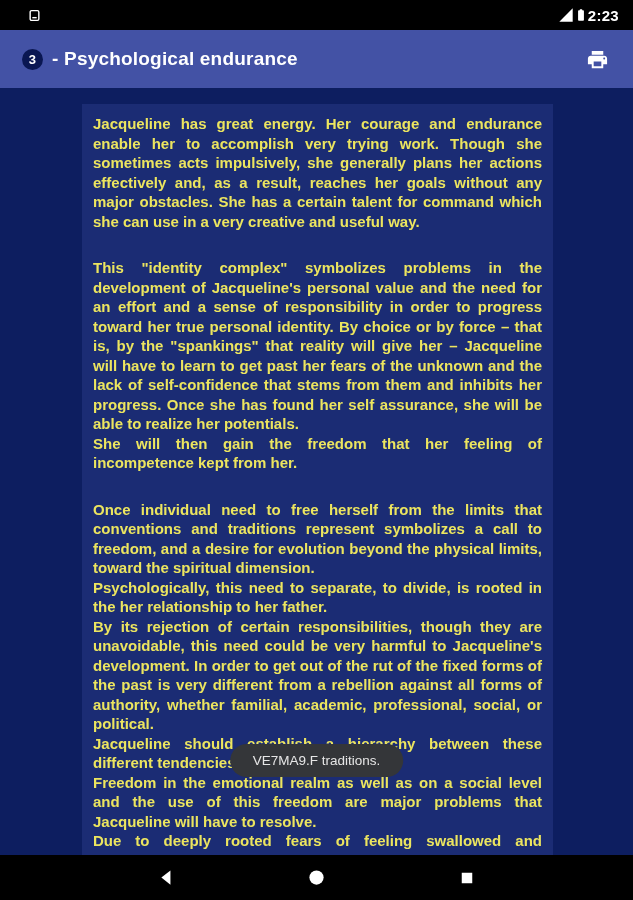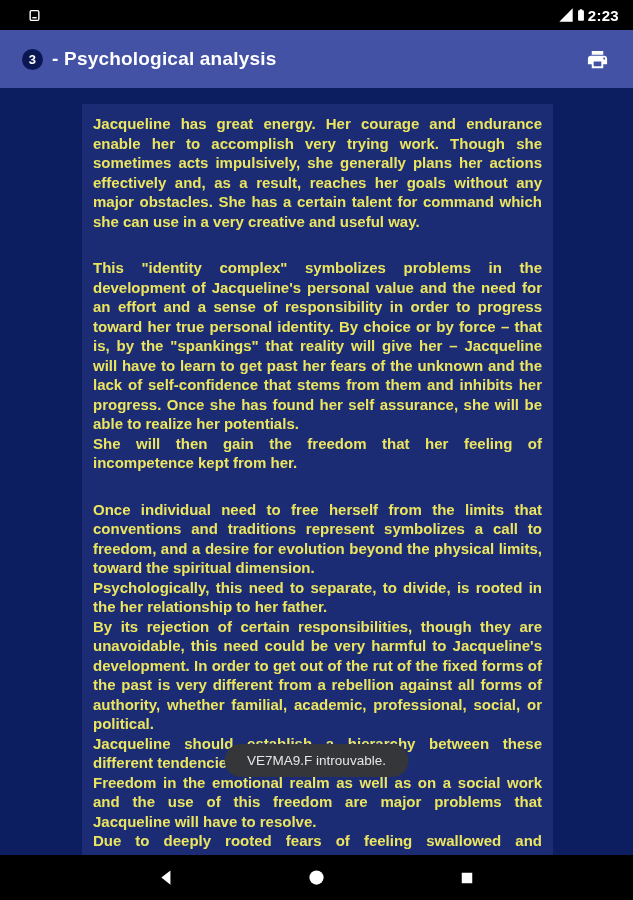--- a/index.html
+++ b/index.html
@@ -132,21 +132,21 @@
             <path d="M15.67 4H14V2h-4v2H8.33C7.6 4 7 4.6 7 5.33v15.33C7 21.4 7.6 22 8.33 22h7.33c.74 0 1.34-.6 1.34-1.33V5.33C17 4.6 16.4 4 15.67 4z" fill="#fff"></path>
           </svg>
       </span>
       <span class="sb-time">2:23</span>
     </div>
   </div>
 
   <div class="app-bar">
     <div class="app-title">
       <span class="chapter-badge">3</span>
-      <span>- Psychological analysis</span>
+      <span>- Psychological endurance</span>
     </div>
     <button class="print-btn" title="Print">
       <span style="display:inline-flex;">
         <svg width="23" height="23" viewBox="0 0 24 24" fill="#fff">
           <path d="M19 8H5c-1.66 0-3 1.34-3 3v6h4v4h12v-4h4v-6c0-1.66-1.34-3-3-3zm-3 11H8v-5h8v5zm3-7c-.55 0-1-.45-1-1s.45-1 1-1 1 .45 1 1-.45 1-1 1zm-1-9H6v4h12V3z"></path>
         </svg>
       </span>
     </button>
   </div>
 
@@ -157,27 +157,27 @@
         </div>
         <div class="para-group">
           <p class="para">This "identity complex" symbolizes problems in the development of Jacqueline's personal value and the need for an effort and a sense of responsibility in order to progress toward her true personal identity. By choice or by force – that is, by the "spankings" that reality will give her – Jacqueline will have to learn to get past her fears of the unknown and the lack of self-confidence that stems from them and inhibits her progress. Once she has found her self assurance, she will be able to realize her potentials.</p>
           <p class="para">She will then gain the freedom that her feeling of incompetence kept from her.</p>
         </div>
         <div class="para-group">
           <p class="para">Once individual need to free herself from the limits that conventions and traditions represent symbolizes a call to freedom, and a desire for evolution beyond the physical limits, toward the spiritual dimension.</p>
           <p class="para">Psychologically, this need to separate, to divide, is rooted in the her relationship to her father.</p>
           <p class="para">By its rejection of certain responsibilities, though they are unavoidable, this need could be very harmful to Jacqueline's development. In order to get out of the rut of the fixed forms of the past is very different from a rebellion against all forms of authority, whether familial, academic, professional, social, or political.</p>
           <p class="para">Jacqueline should establish a hierarchy between these different tendencies in her life.</p>
-          <p class="para">Freedom in the emotional realm as well as on a social work and the use of this freedom are major problems that Jacqueline will have to resolve.</p>
+          <p class="para">Freedom in the emotional realm as well as on a social level and the use of this freedom are major problems that Jacqueline will have to resolve.</p>
           <p class="para">Due to deeply rooted fears of feeling swallowed and psychologically stifled, she reacts to emotional demands by</p>
         </div>
       </div>
   </div>
 
-  <div class="toast">VE7MA9.F introuvable.</div>
+  <div class="toast">VE7MA9.F traditions.</div>
 
   <div class="nav-bar">
     <button class="nav-btn" title="Back">
       <span style="display:inline-flex;">
         <svg width="19" height="19" viewBox="0 0 24 24">
             <path d="M17 3v18L5.5 12 17 3z" fill="#fff"></path>
           </svg>
       </span>
     </button>
     <button class="nav-btn" title="Home">

